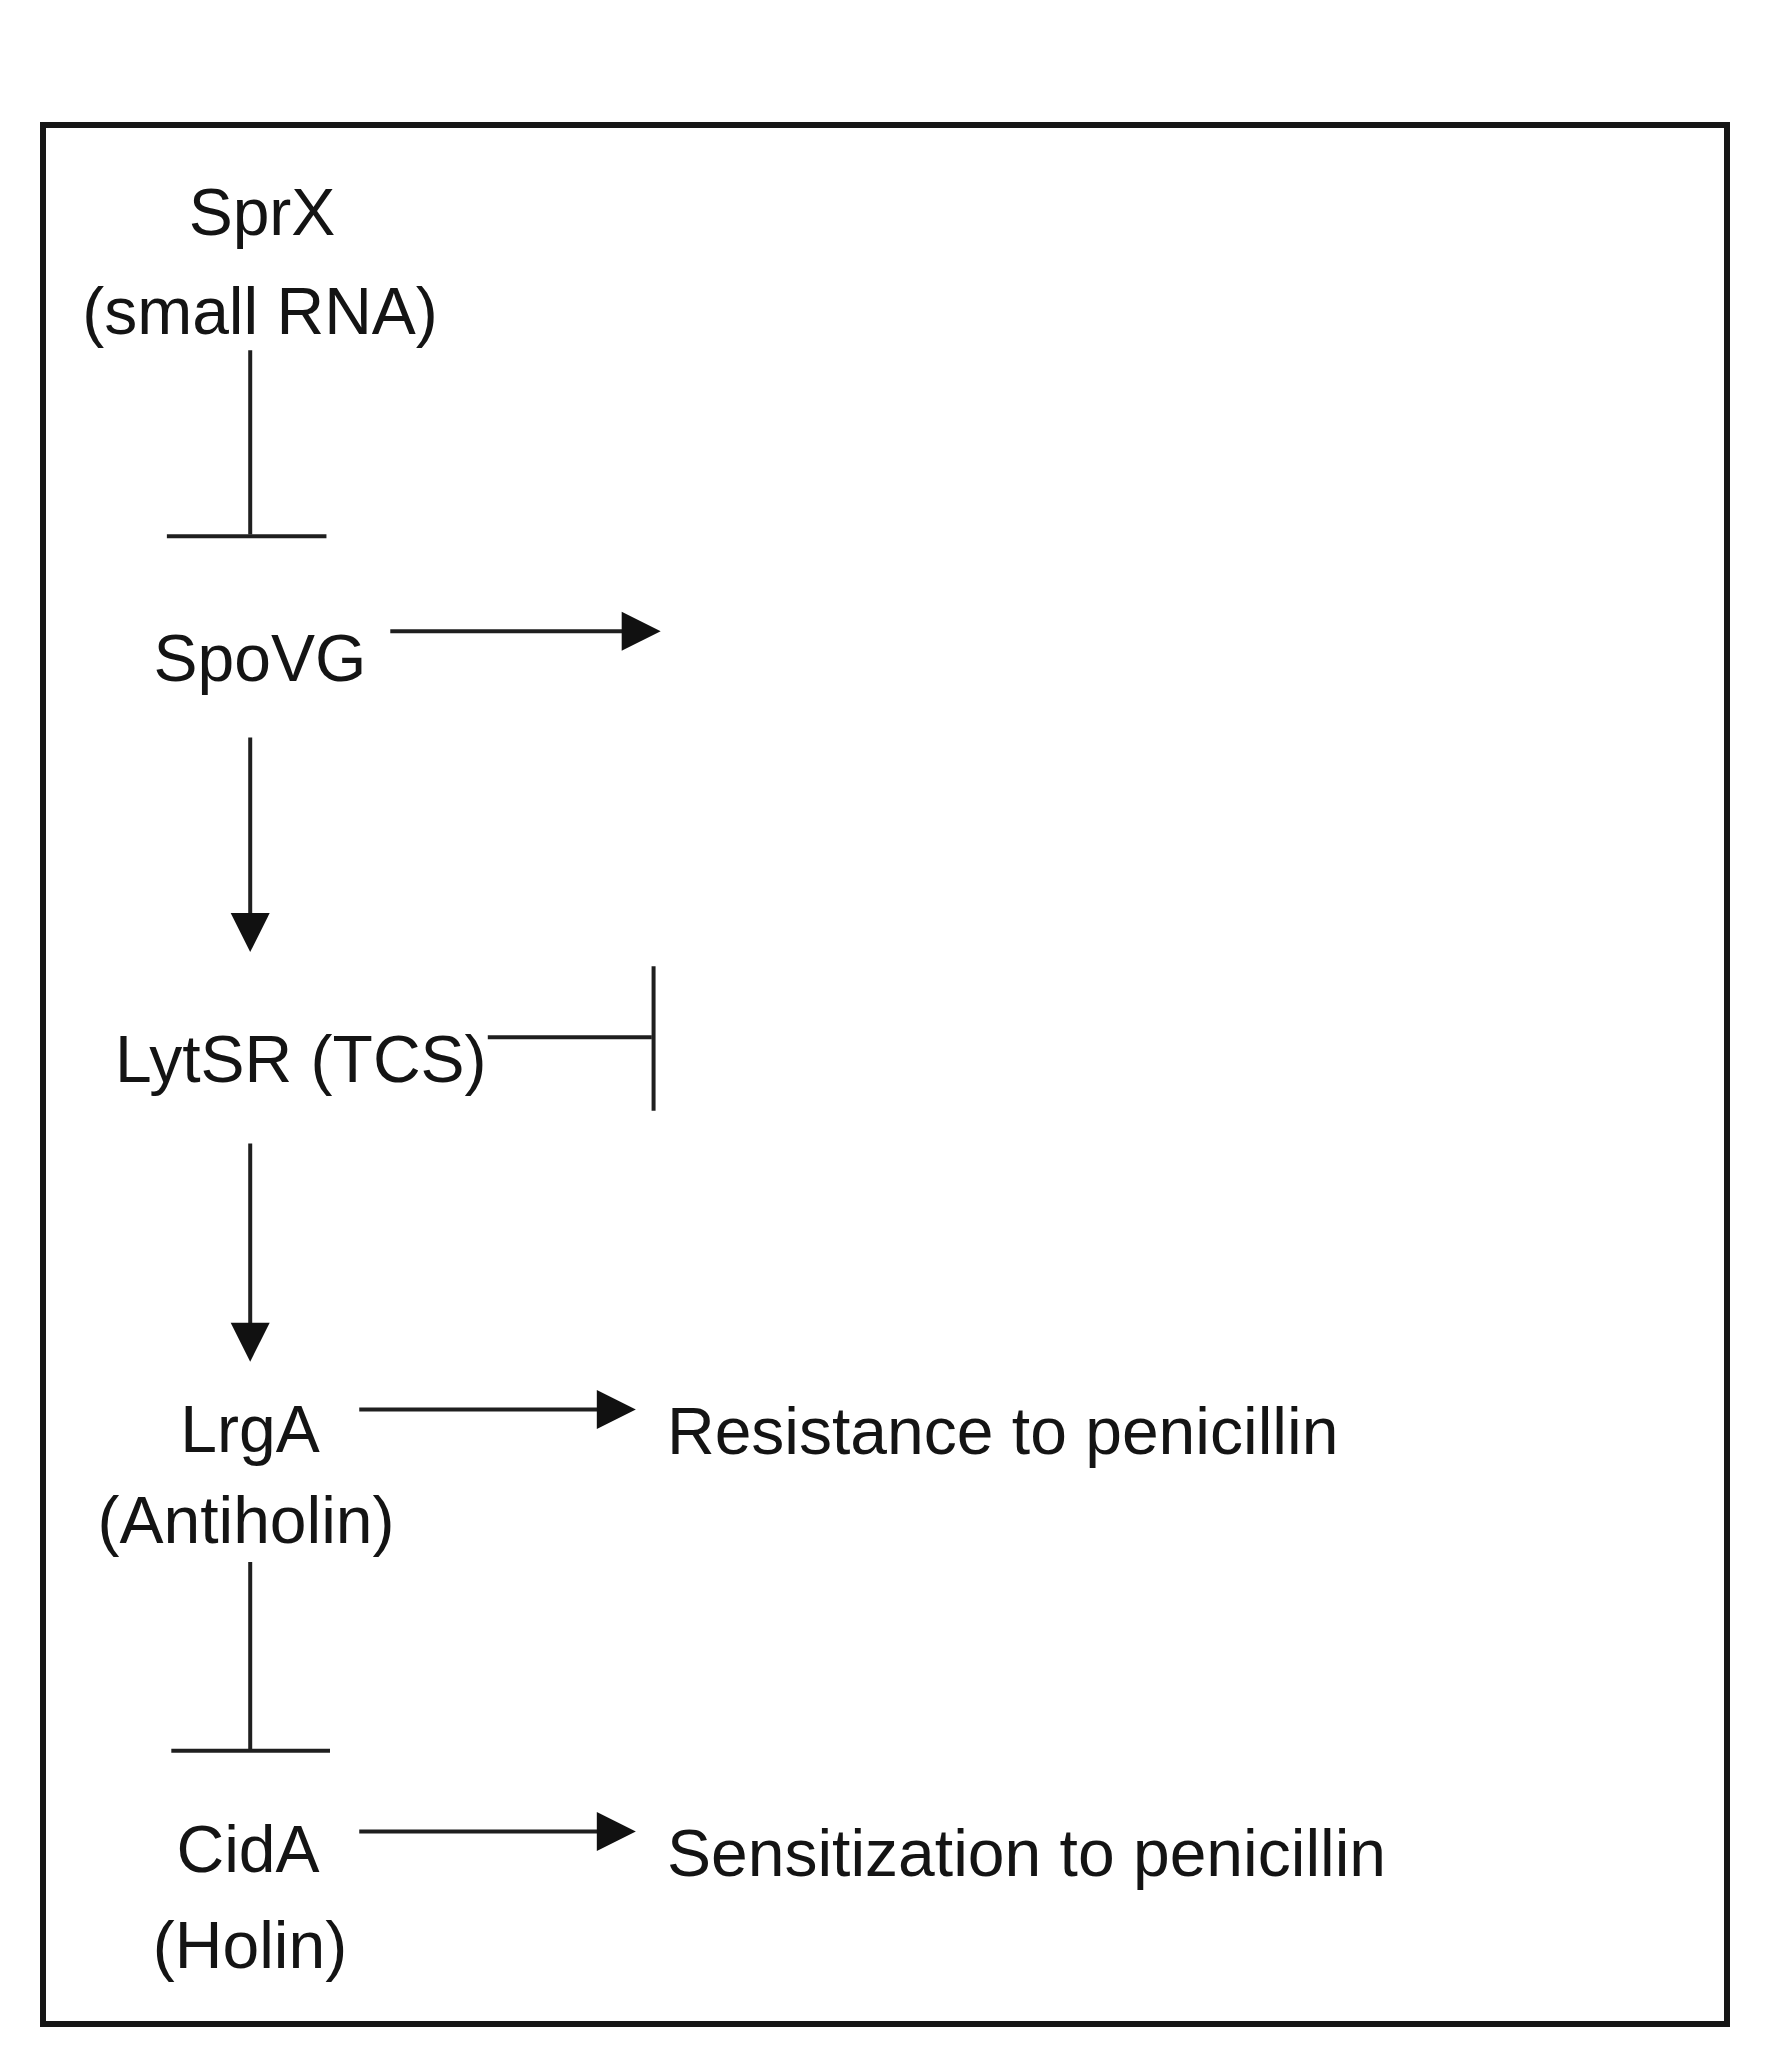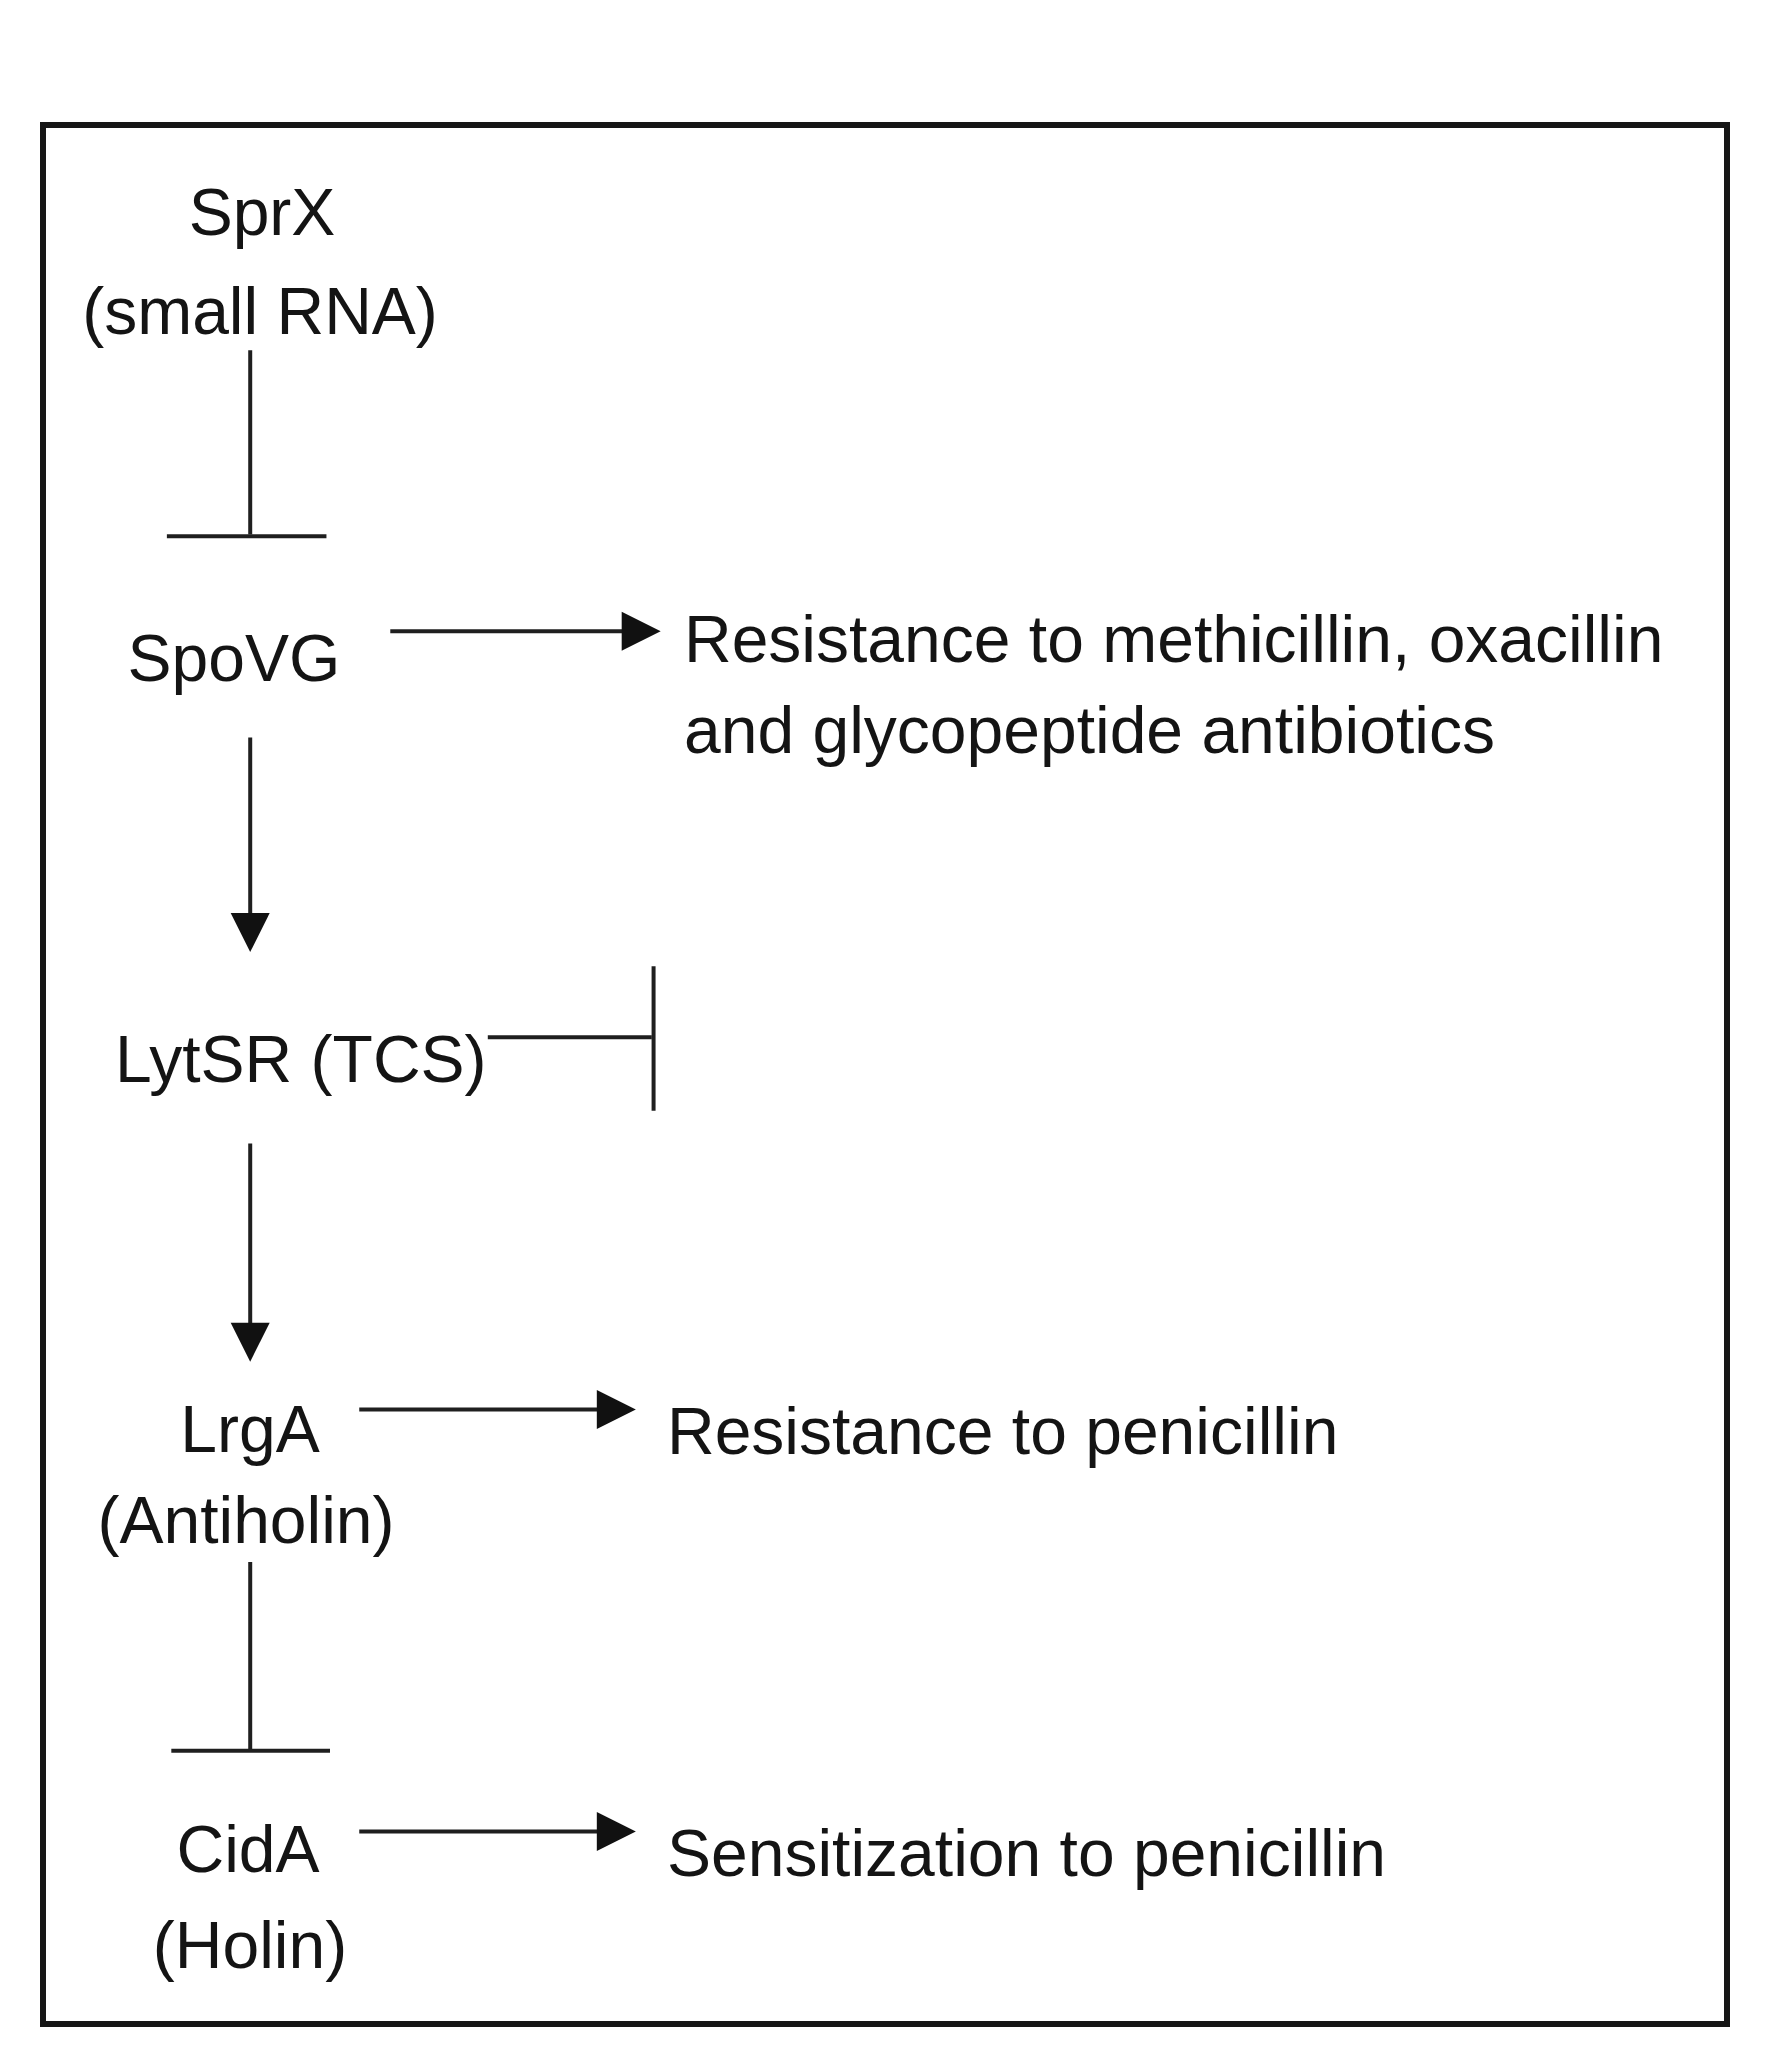--- a/index.html
+++ b/index.html
@@ -103,33 +103,29 @@
 
     <g>
       <line x1="405" y1="2066" x2="677" y2="2066"></line>
       <polygon points="673,2044 717,2066 673,2088" fill="#111111" stroke="none"></polygon>
     </g>
   </svg>
 
   <div class="label centered" style="left:262px; top:156px;">SprX</div>
   <div class="label centered" style="left:260px; top:255px;">(small RNA)</div>
 
-  <div class="label centered" style="left:234px; top:602px;">SpoVG</div>
+  <div class="label centered" style="left:260px; top:602px;">SpoVG</div>
 
   <div class="label" style="left:115px; top:1003px;">LytSR (TCS)</div>
 
   <div class="label centered" style="left:250px; top:1373px;">LrgA</div>
   <div class="label centered" style="left:246px; top:1464px;">(Antiholin)</div>
 
   <div class="label centered" style="left:248px; top:1793px;">CidA</div>
   <div class="label centered" style="left:250px; top:1889px;text-align:right;">(Holin)</div>
 
-  <div class="label outcome-block" style="left:684px; top:583px;">
-    <span class="outcome-line">Resistance to methicillin, oxacillin</span>
-    <span class="outcome-line line2-gap">and glycopeptide antibiotics</span>
-  </div>
 
   <div class="label" style="left:667px; top:1375px;">Resistance to penicillin</div>
 
   <div class="label" style="left:667px; top:1797px;">Sensitization to penicillin</div>
 
 </div>
 
 
 </body></html>

